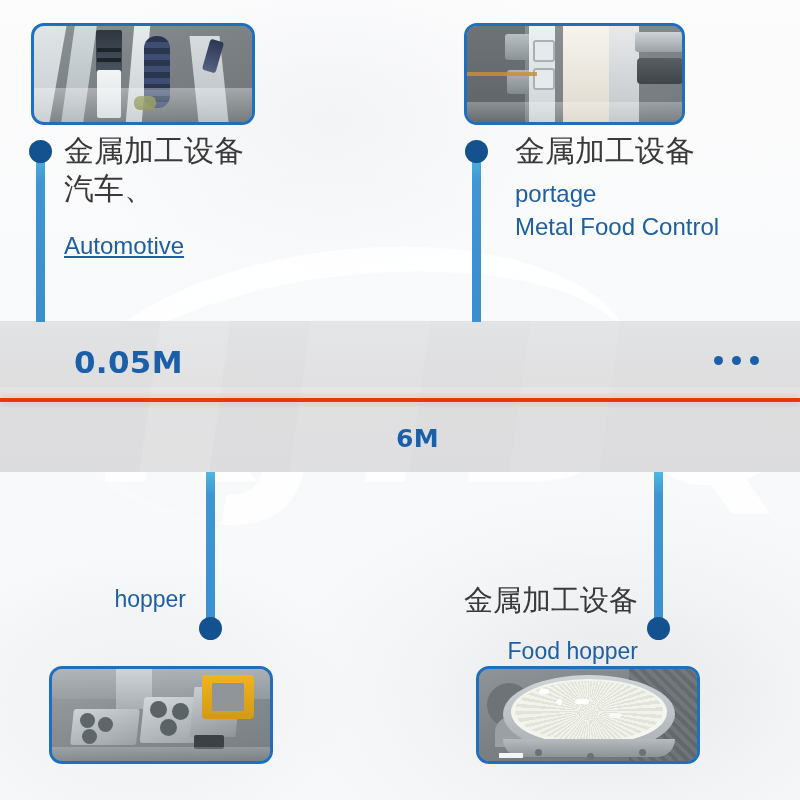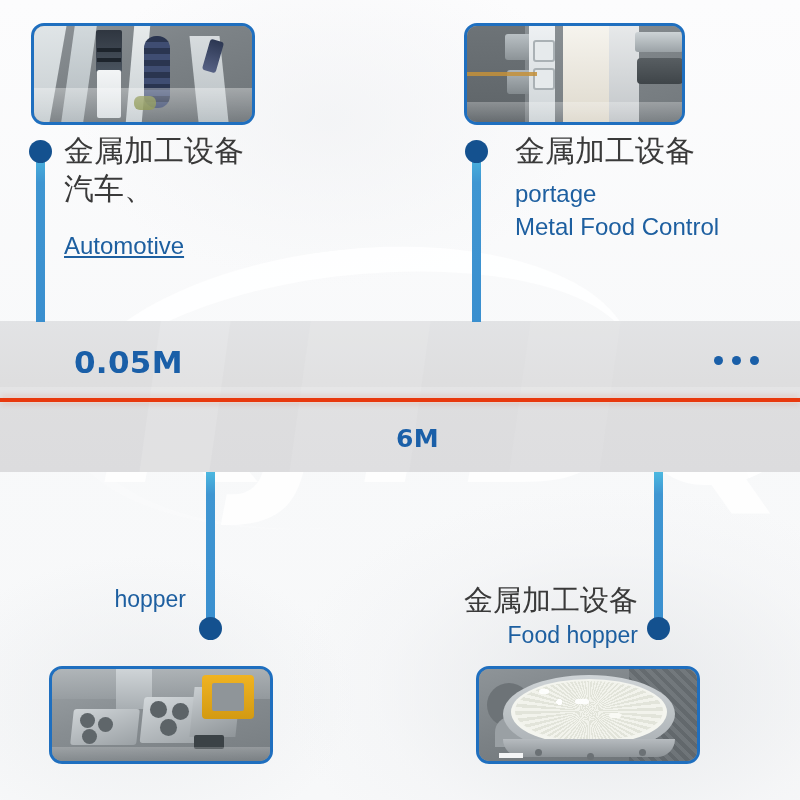--- a/index.html
+++ b/index.html
@@ -231,16 +231,16 @@
     <div class="en" style="margin-top:7px;">portage</div>
     <div class="en">Metal Food Control</div>
   </div>
 
   <div class="lbl ta-r" style="left:0px;top:582px;width:186px;">
     <div class="en en-sm" style="margin-top:2px;">hopper</div>
   </div>
 
   <div class="lbl ta-r" style="left:380px;top:582px;width:258px;">
     <div class="cn cn-sm">金属加工设备</div>
-    <div class="en en-sm" style="margin-top:2px;">Food hopper</div>
+    <div class="en en-sm" style="margin-top:18px;">Food hopper</div>
   </div>
 
 </div>
 
 </body></html>

